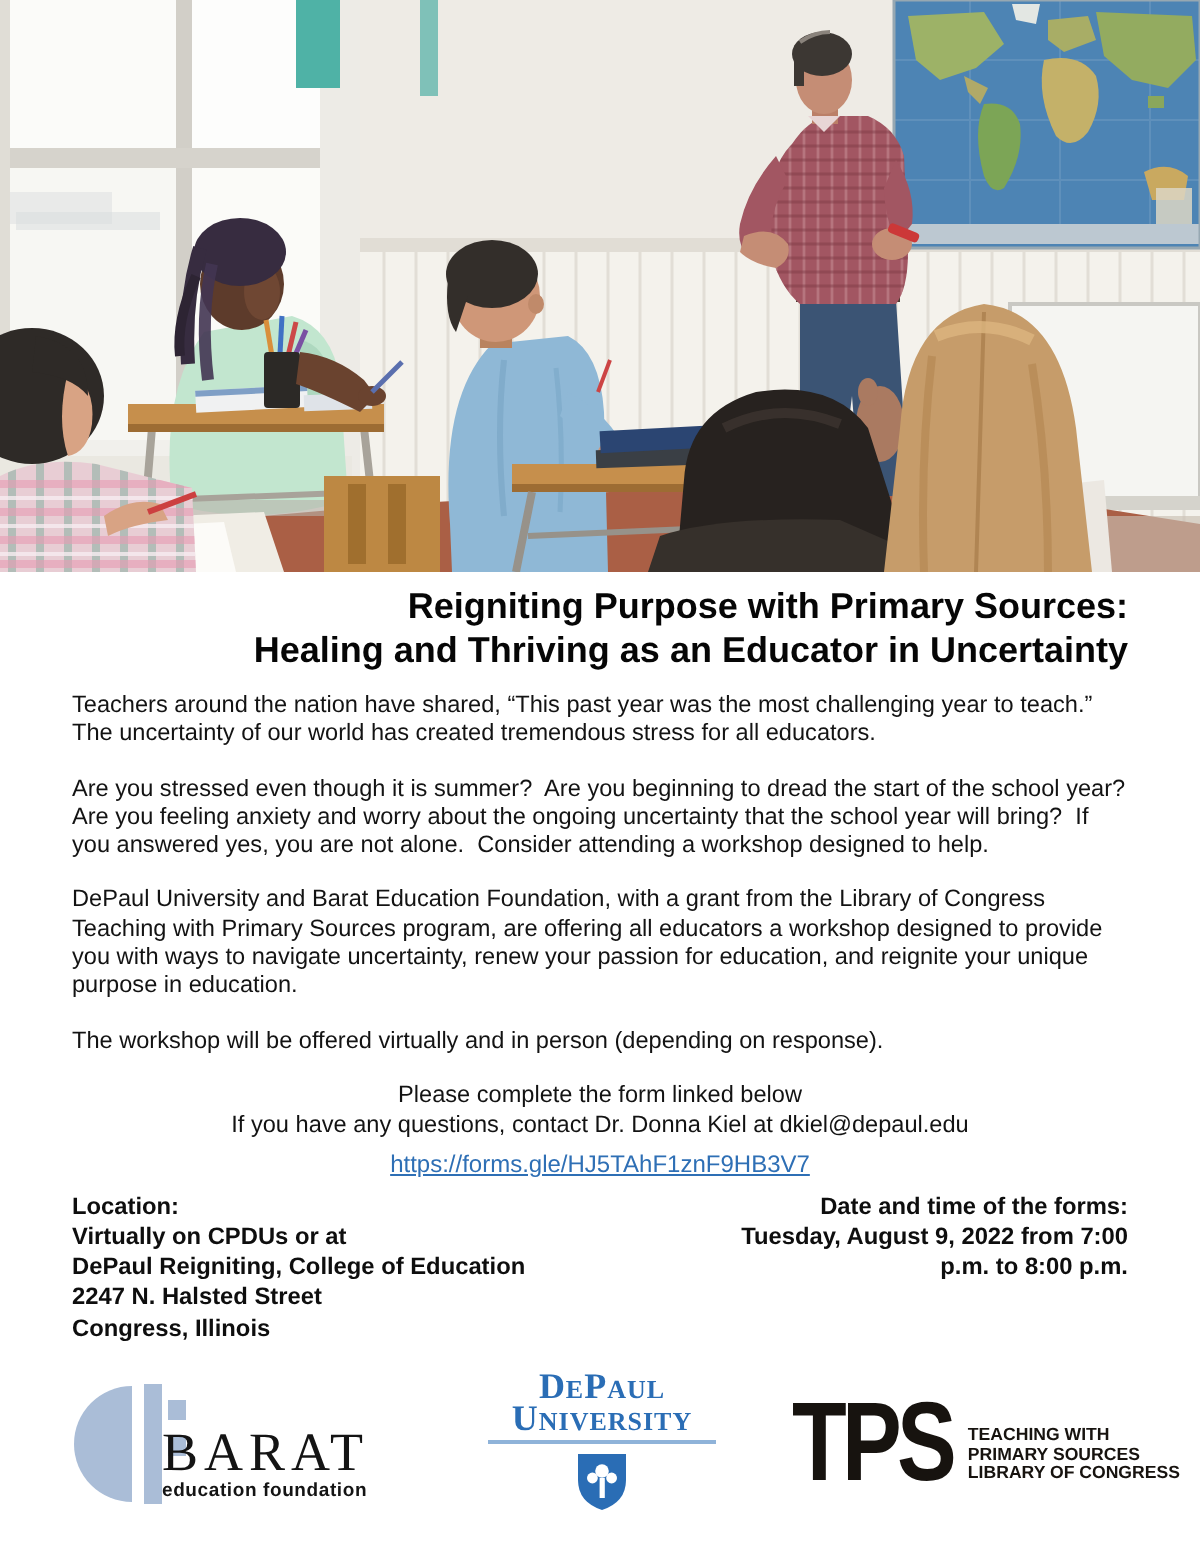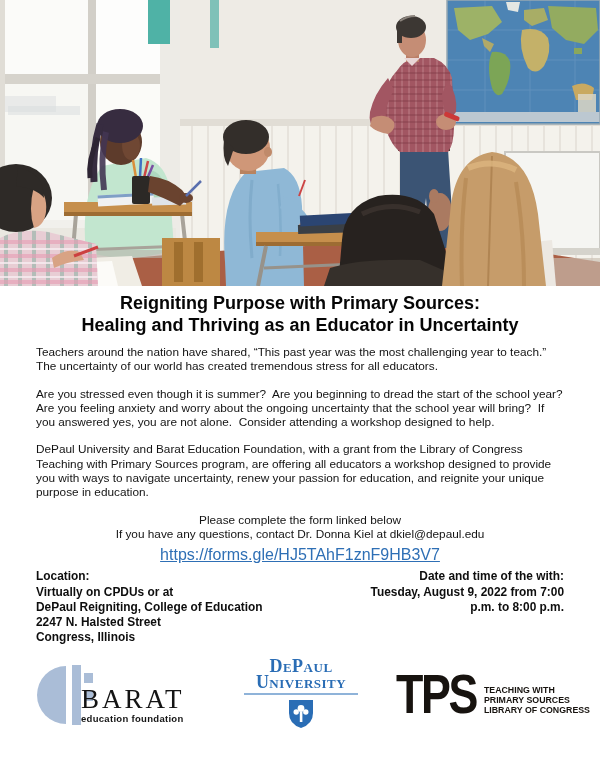--- a/index.html
+++ b/index.html
@@ -1,27 +1,27 @@
 <!DOCTYPE html>
 <html><head>
 <meta charset="utf-8">
 <style>
   html,body{margin:0;padding:0;background:#ffffff;}
   .flyer{width:600px;height:776px;background:#ffffff;overflow:hidden;position:relative;
          font-family:"Liberation Sans",sans-serif;color:#0e0e0e;}
   .photo{width:600px;height:286px;overflow:hidden;background:#ebe8e2;}
   .photo svg{display:block;}
   .content{padding:2px 36px 0 36px;}
-  h1.title{font-size:18px;line-height:22px;font-weight:bold;text-align:center;
+  h1.title{font-size:18px;line-height:22px;font-weight:bold;text-align:right;
            margin:4px 0 9px 0;color:#060606;letter-spacing:0;}
   h1.title span{display:block;}
   .para{font-size:11.8px;line-height:14.3px;margin:0 0 13px 0;white-space:pre-wrap;color:#131313;}
   .center-note{text-align:center;font-size:11.8px;line-height:14.6px;color:#131313;margin:1px 0 0 0;}
   .form-link{display:inline-block;margin-top:6px;color:#2e6fb5;text-decoration:underline;
-             font-size:16px;cursor:pointer;text-align:center;}
+             font-size:12px;cursor:pointer;text-align:center;}
   .cols{display:flex;justify-content:space-between;font-weight:bold;font-size:11.9px;
         line-height:15.2px;margin-top:6px;}
   .cols .evt{text-align:right;}
   
   .logos{display:flex;justify-content:space-between;align-items:flex-start;margin-top:13px;}
   .barat{width:170px;margin-top:7px;}
   .barat-top{display:flex;align-items:flex-end;}
   .barat-mark{flex:0 0 auto;}
   .barat-text{margin-left:-13px;padding-bottom:1px;position:relative;}
   .barat-name{font-family:"Liberation Serif",serif;font-size:27px;line-height:25px;
@@ -201,37 +201,38 @@
   <div class="content">
 
     <h1 class="title">
       <span>Reigniting Purpose with Primary Sources:</span>
       <span>Healing and Thriving as an Educator in Uncertainty</span>
     </h1>
 
     <p class="para">Teachers around the nation have shared, “This past year was the most challenging year to teach.”  The uncertainty of our world has created tremendous stress for all educators.</p>
     <p class="para">Are you stressed even though it is summer?  Are you beginning to dread the start of the school year?  Are you feeling anxiety and worry about the ongoing uncertainty that the school year will bring?  If you answered yes, you are not alone.  Consider attending a workshop designed to help.</p>
     <p class="para">DePaul University and Barat Education Foundation, with a grant from the Library of Congress Teaching with Primary Sources program, are offering all educators a workshop designed to provide you with ways to navigate uncertainty, renew your passion for education, and reignite your unique purpose in education.</p>
+    <p class="para">The workshop will be offered virtually and in person (depending on response).</p>
 
     <div class="center-note">
       <div>Please complete the form linked below</div>
       <div>If you have any questions, contact Dr. Donna Kiel at dkiel@depaul.edu</div>
       <a class="form-link" href="#">https://forms.gle/HJ5TAhF1znF9HB3V7</a>
     </div>
 
     <div class="cols">
       <div class="loc">
         <div>Location:</div>
         <div>Virtually on CPDUs or at</div>
         <div>DePaul Reigniting, College of Education</div>
         <div>2247 N. Halsted Street</div>
         <div>Congress, Illinois</div>
       </div>
       <div class="evt">
-        <div>Date and time of the with:</div>
+        <div>Date and time of the forms:</div>
         <div>Tuesday, August 9, 2022 from 7:00</div>
         <div>p.m. to 8:00 p.m.</div>
       </div>
     </div>
 
     <div class="logos">
 
       <div class="barat">
         <div class="barat-top">
           <svg class="barat-mark" width="58" height="60" viewBox="0 0 58 60">

